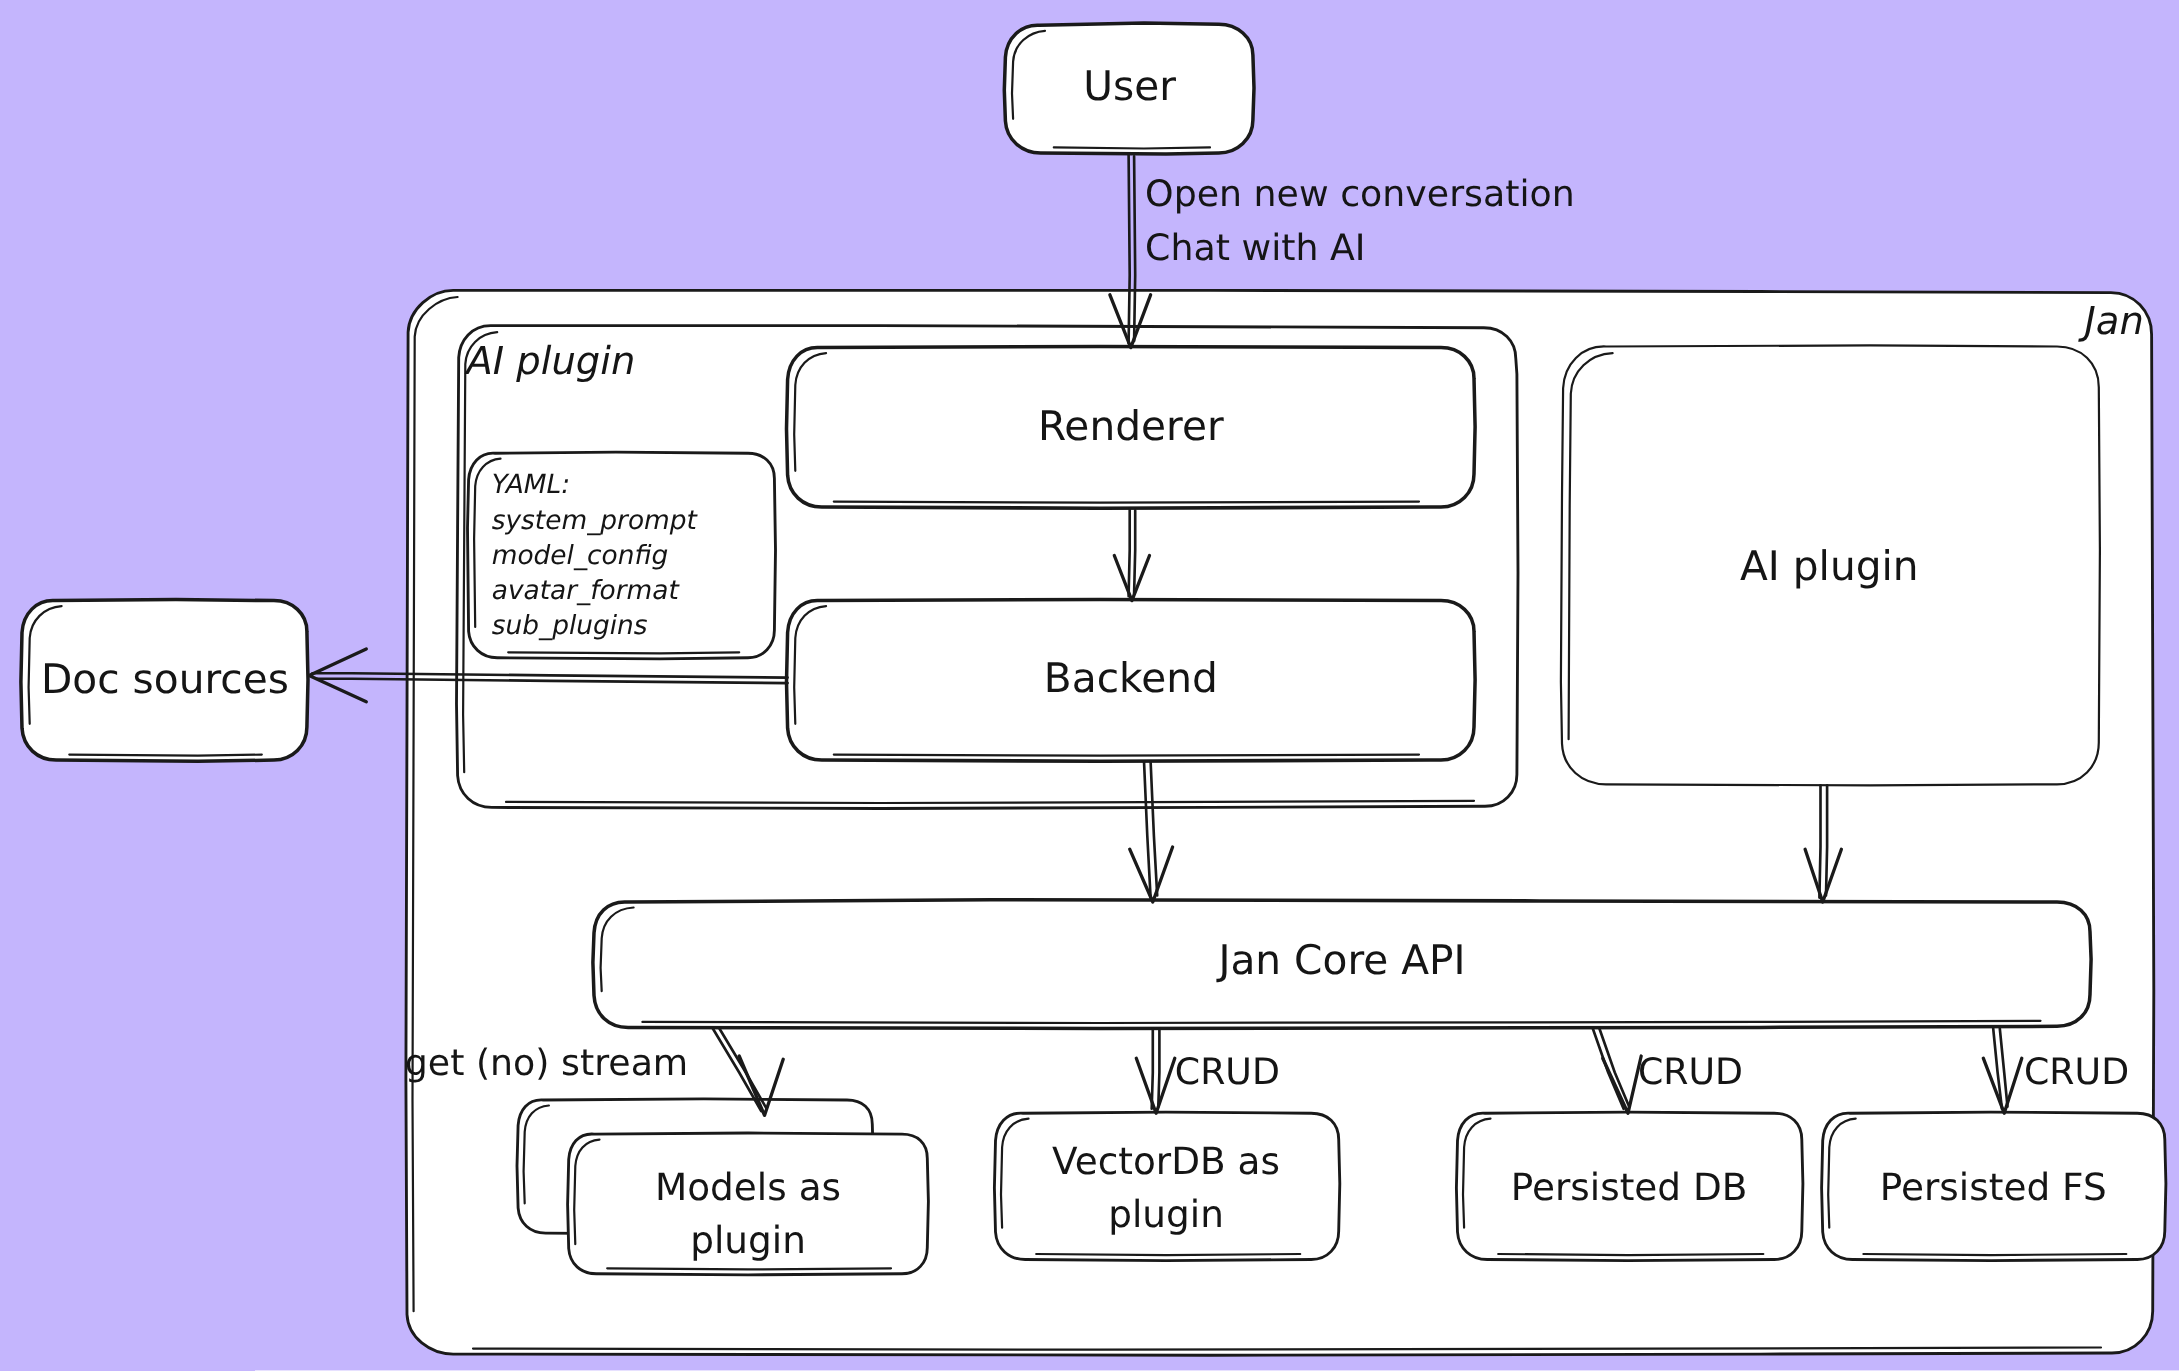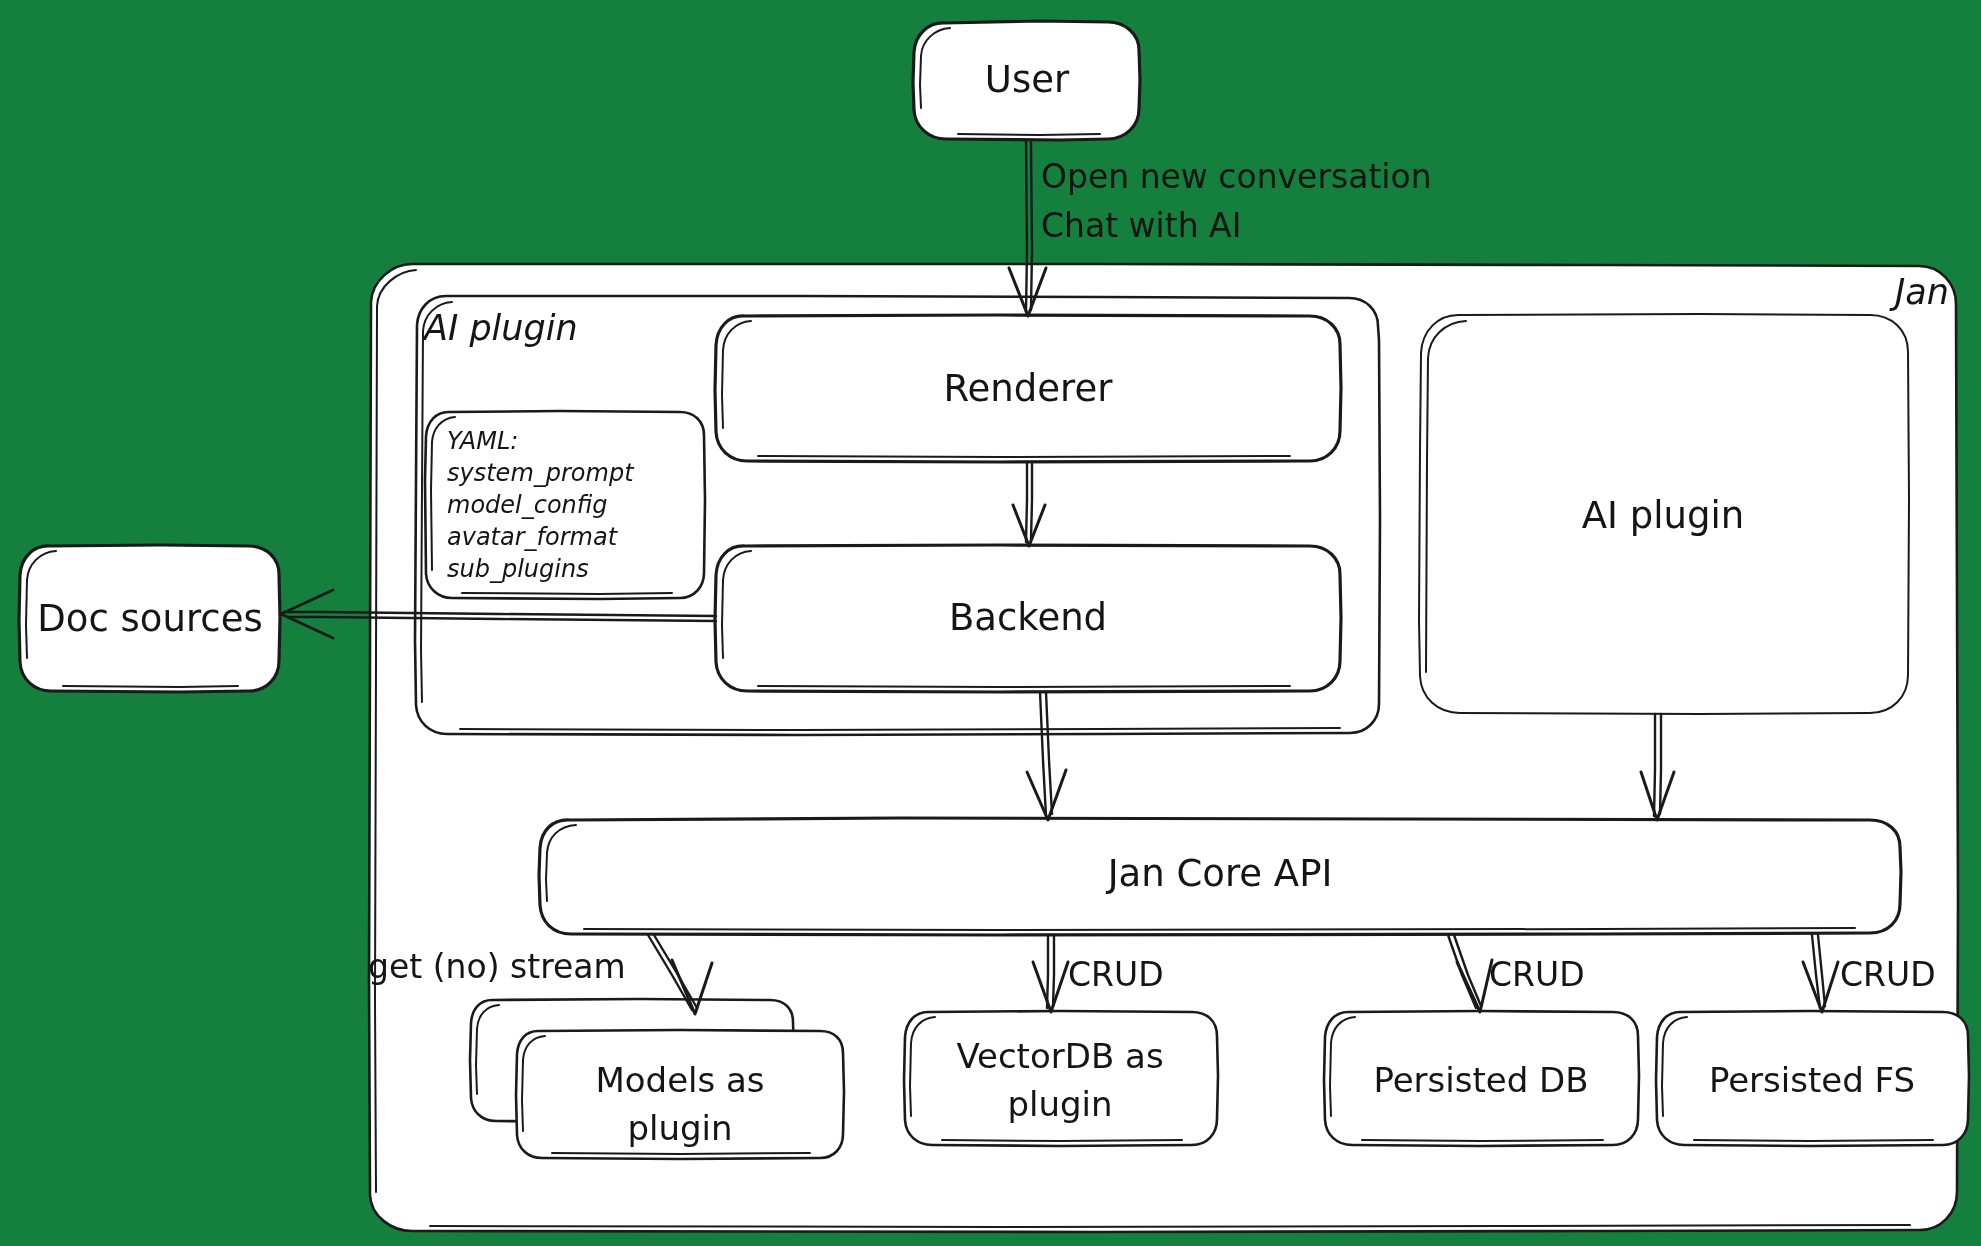--- a/index.html
+++ b/index.html
@@ -11,21 +11,21 @@
   body {
     width: 1981px;
     height: 1246px;
     overflow: hidden;
     font-family: "DejaVu Sans", sans-serif;
   }
   #diagram-root {
     position: relative;
     width: 1981px;
     height: 1246px;
-    background: #15803d;
+    background: #c4b5fd;
     text-decoration: underline;
   }
   svg#sketch {
     position: absolute;
     top: 0;
     left: 0;
     width: 1981px;
     height: 1246px;
     display: block;
   }

